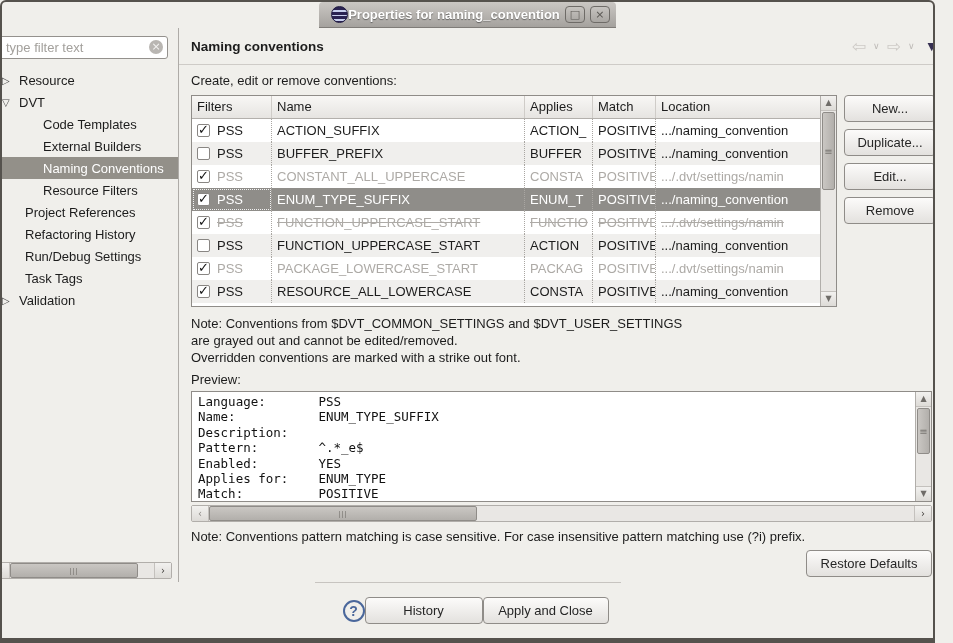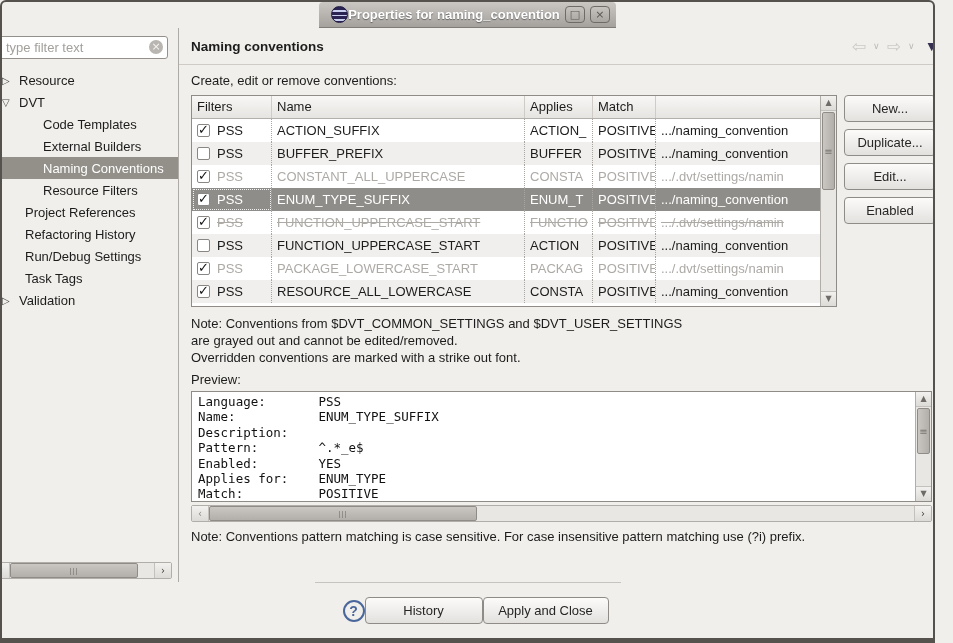--- a/index.html
+++ b/index.html
@@ -329,20 +329,21 @@
       <div class="create-label">Create, edit or remove conventions:</div>
 
       <div class="table-zone">
         <div class="conv-table">
           <div class="tbody">
             <div class="thead" id="thead">
                 <div class="th c-lang">Filters</div>
                 <div class="th c-name">Name</div>
                 <div class="th c-applies">Applies</div>
                 <div class="th c-match">Match</div>
+                <div class="th c-loc">Location</div>
               </div>
             <div id="rows">
   <div class="trow">
     <div class="cell c-lang">
       <span class="cb checked"></span>
       <span class="lang-text">PSS</span>
     </div>
     <div class="cell c-name">ACTION_SUFFIX</div>
     <div class="cell c-applies">ACTION_</div>
     <div class="cell c-match">POSITIVE</div>
@@ -430,21 +431,21 @@
           <div class="vscroll">
             <div class="vsb-arrow up">▲</div>
             <div class="vsb-thumb" style="top:16px;height:78px;">≡</div>
             <div class="vsb-arrow down">▼</div>
           </div>
         </div>
         <div class="side-buttons">
           <button class="btn">New...</button>
           <button class="btn">Duplicate...</button>
           <button class="btn">Edit...</button>
-          <button class="btn">Enabled</button>
+          <button class="btn">Remove</button>
         </div>
       </div>
 
       <div class="note1">Note: Conventions from $DVT_COMMON_SETTINGS and $DVT_USER_SETTINGS
 are grayed out and cannot be edited/removed.
 Overridden conventions are marked with a strike out font.</div>
 
       <div class="preview-label">Preview:</div>
       <div class="preview-box">
         <pre class="preview-pre">Language:       PSS
@@ -462,20 +463,21 @@
       </div>
       <div class="hscroll preview-hscroll">
         <div class="sb-arrow">‹</div>
         <div class="sb-thumb" style="width:268px;">|||</div>
         <div class="sb-arrow right" style="margin-left:auto;">›</div>
       </div>
 
       <div class="note2">Note: Conventions pattern matching is case sensitive. For case insensitive pattern matching use (?i) prefix.</div>
 
       <div class="apply-row">
+        <button class="btn restore">Restore Defaults</button>
       </div>
 
     </div>
   </div>
 
   <div class="footer">
     <div class="help-icon">?</div>
     <div class="spacer"></div>
     <button class="btn cancel">History</button>
     <button class="btn applyclose">Apply and Close</button>

